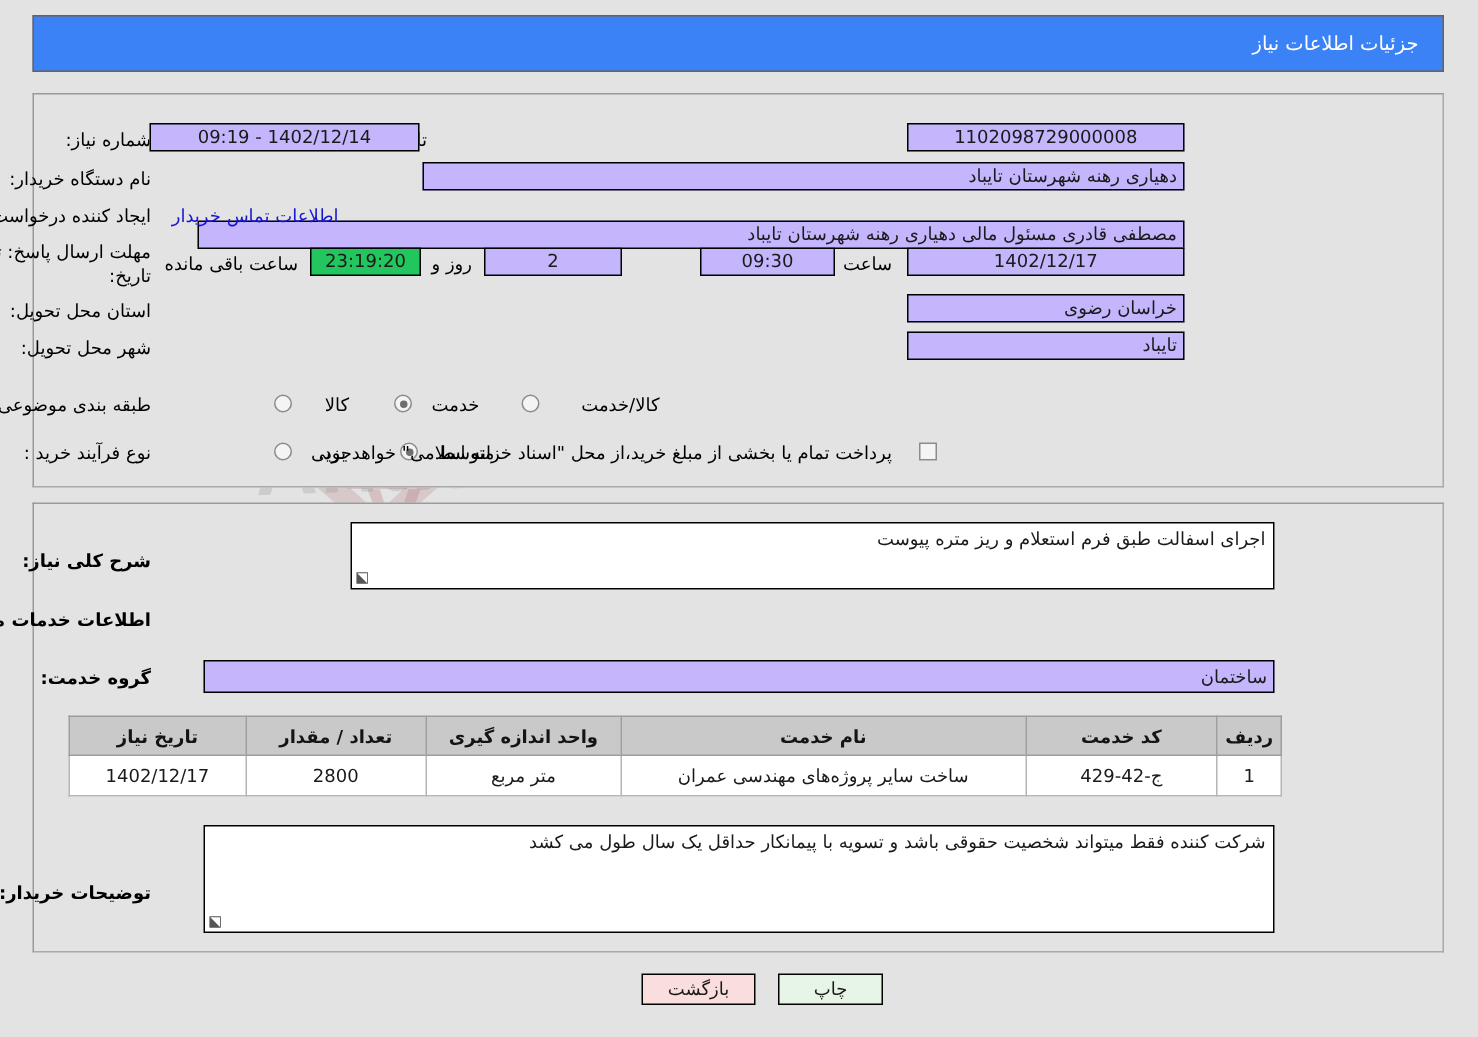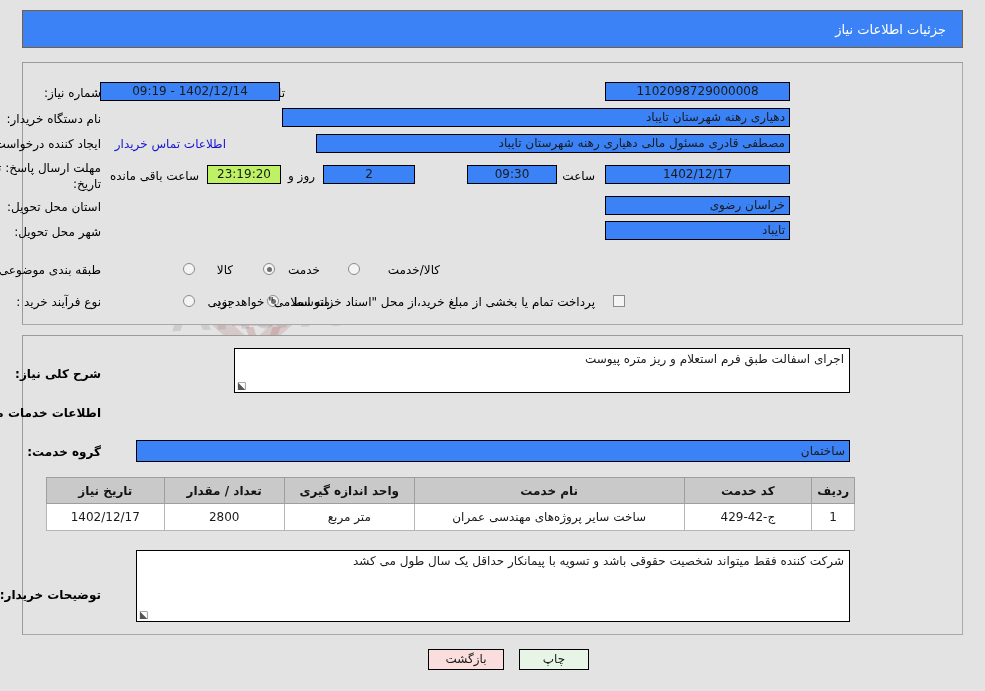--- a/index.html
+++ b/index.html
@@ -110,34 +110,34 @@
     border-left-color: #9a9a9a;
     box-sizing: border-box;
     z-index: 10;
   }
   #panel-top    { left: 22px; top: 62px;  width: 941px; height: 263px; }
   #panel-mid    { left: 22px; top: 335px; width: 941px; height: 300px; }
 
   
   .fld {
     position: absolute;
-    background: #3b82f6;
+    background: #c4b5fd;
     border: 1px solid #000000;
     box-sizing: border-box;
     height: 19px;
     line-height: 17px;
     font-size: 12px;
     padding: 0 4px;
     color: #1a1a1a;
     white-space: nowrap;
     overflow: hidden;
   }
   .fld.center { text-align: center; }
   .fld.right  { text-align: right; }
-  .fld.yellow { background: #bef264; }
+  .fld.yellow { background: #22c55e; }
 
   .lbl {
     position: absolute;
     font-size: 12px;
     color: #000000;
     white-space: nowrap;
     line-height: 16px;
   }
   .lbl.bold { font-weight: bold; }
   .lnk {
@@ -268,21 +268,21 @@
 <span class="lbl zi" style="right:884px; top:85px;">شماره نیاز:</span>
 <div class="fld center zi" style="right:195px; top:82px; width:185px;">1102098729000008</div>
 
 <span class="lbl zi" style="right:700px; top:85px;">تاریخ و ساعت اعلان عمومی:</span>
 <div class="fld center zi" style="right:705px; top:82px; width:180px;">1402/12/14 - 09:19</div>
 
 <span class="lbl zi" style="right:884px; top:111px;">نام دستگاه خریدار:</span>
 <div class="fld right zi" style="right:195px; top:108px; width:508px;">دهیاری رهنه  شهرستان تایباد</div>
 
 <span class="lbl zi" style="right:884px; top:136px;">ایجاد کننده درخواست:</span>
-<div class="fld right zi" style="right:195px; top:134px; width:474px;">مصطفی قادری مسئول مالی دهیاری رهنه  شهرستان تایباد</div>
+<div class="fld right zi" style="right:195px; top:147px; width:658px;">مصطفی قادری مسئول مالی دهیاری رهنه  شهرستان تایباد</div>
 <span class="lnk zi" style="right:759px; top:136px;">اطلاعات تماس خریدار</span>
 
 <span class="lbl zi" style="right:884px; top:160px;">مهلت ارسال پاسخ: تا</span>
 <span class="lbl zi" style="right:884px; top:176px;">تاریخ:</span>
 
 <div class="fld center zi" style="right:195px; top:165px; width:185px;">1402/12/17</div>
 <span class="lbl zi" style="right:390px; top:168px;">ساعت</span>
 <div class="fld center zi" style="right:428px; top:165px; width:90px;">09:30</div>
 <div class="fld center zi" style="right:570px; top:165px; width:92px;">2</div>
 <span class="lbl zi" style="right:670px; top:168px;">روز و</span>

